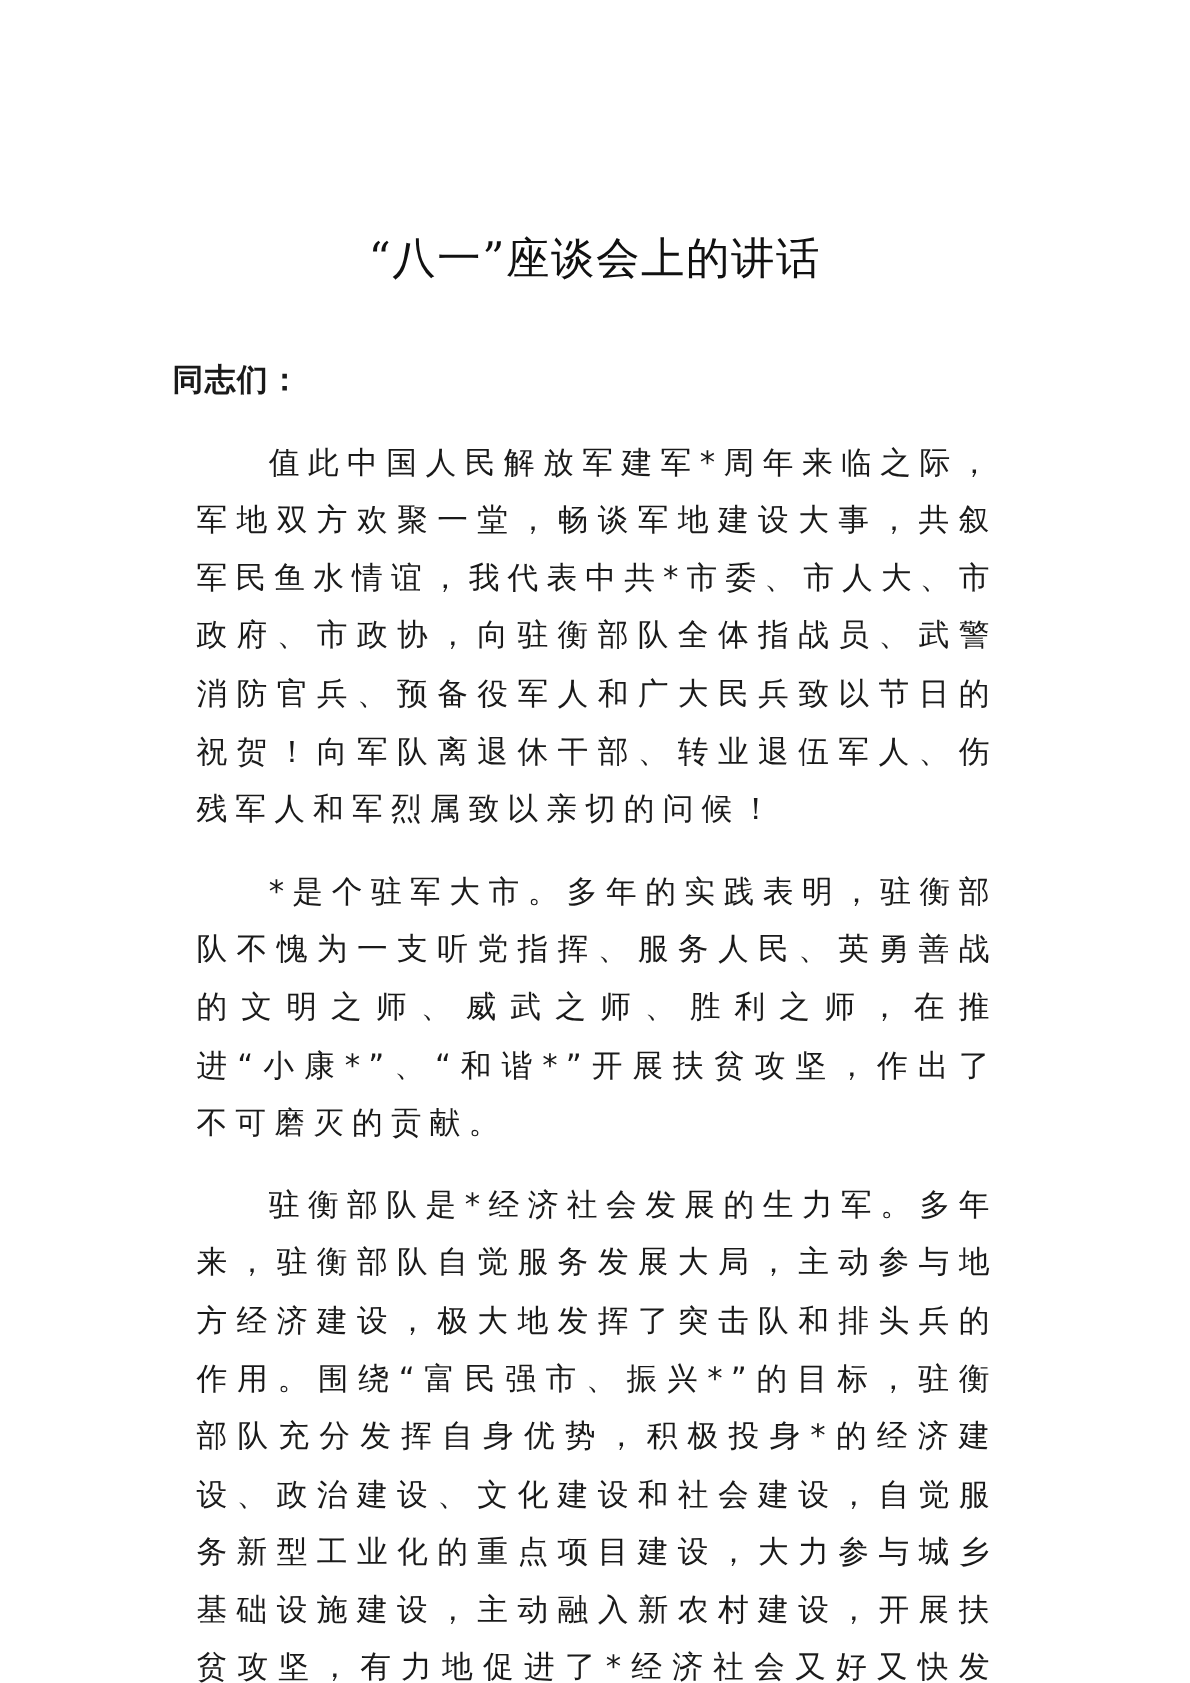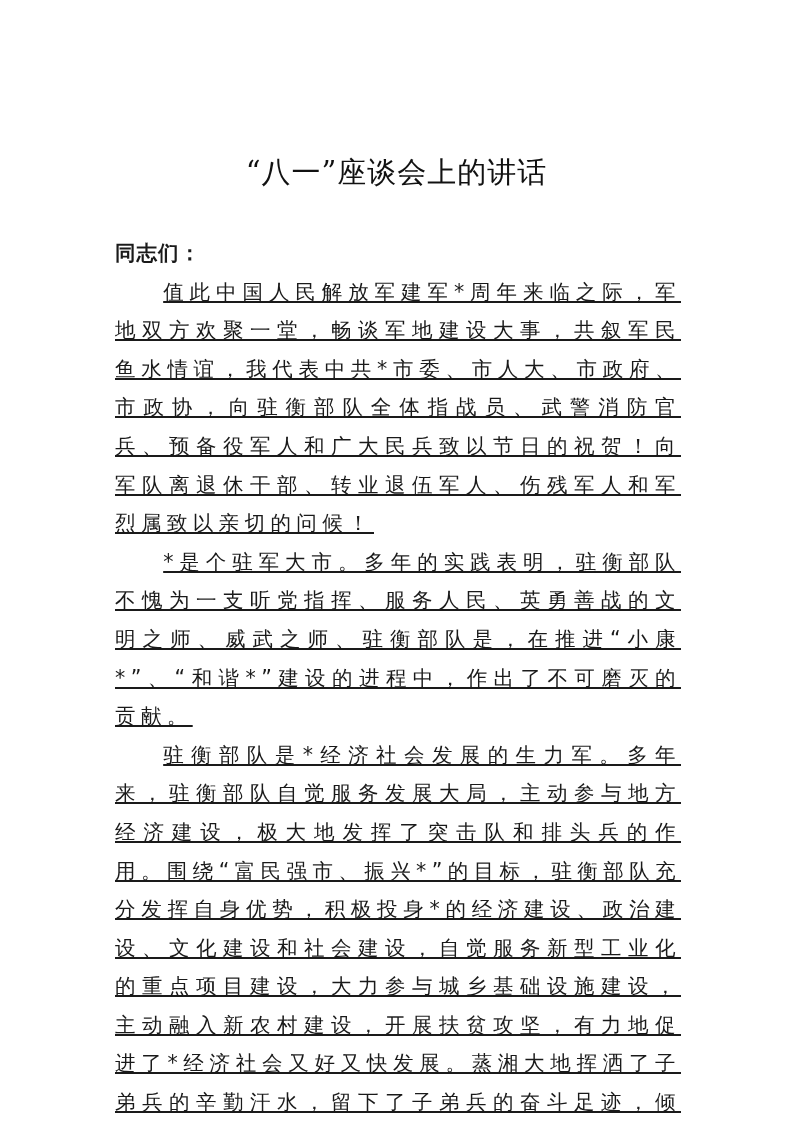--- a/index.html
+++ b/index.html
@@ -10,26 +10,26 @@
       font-family: "DejaVu Serif", "Liberation Serif", serif; font-size: 29px; line-height: 44px;
       color: #111; letter-spacing: 1px;
     }
     .body {
       position: absolute; left: 115px; top: 234px; width: 566px;
       font-family: "DejaVu Sans", "Liberation Sans", sans-serif;
       font-size: 20.5px; line-height: 38.6px; color: #1a1a1a;
       text-align: justify; letter-spacing: 5.4px;
     }
     .salutation { margin: 0; text-indent: 0; letter-spacing: 1px; font-weight: bold; }
-    .para { margin: 0; text-indent: 2.35em; text-decoration: underline; }
+    .para { margin: 16px; text-indent: 2.35em; }
   </style>
 </head>
 <body>
 
 <div class="page">
   <div class="title">“八一”座谈会上的讲话</div>
   <div class="body">
     <p class="salutation">同志们：</p>
     <p class="para">值此中国人民解放军建军*周年来临之际，军地双方欢聚一堂，畅谈军地建设大事，共叙军民鱼水情谊，我代表中共*市委、市人大、市政府、市政协，向驻衡部队全体指战员、武警消防官兵、预备役军人和广大民兵致以节日的祝贺！向军队离退休干部、转业退伍军人、伤残军人和军烈属致以亲切的问候！</p>
-    <p class="para">*是个驻军大市。多年的实践表明，驻衡部队不愧为一支听党指挥、服务人民、英勇善战的文明之师、威武之师、驻衡部队是，在推进“小康*”、“和谐*”建设的进程中，作出了不可磨灭的贡献。</p>
+    <p class="para">*是个驻军大市。多年的实践表明，驻衡部队不愧为一支听党指挥、服务人民、英勇善战的文明之师、威武之师、胜利之师，在推进“小康*”、“和谐*”开展扶贫攻坚，作出了不可磨灭的贡献。</p>
     <p class="para">驻衡部队是*经济社会发展的生力军。多年来，驻衡部队自觉服务发展大局，主动参与地方经济建设，极大地发挥了突击队和排头兵的作用。围绕“富民强市、振兴*”的目标，驻衡部队充分发挥自身优势，积极投身*的经济建设、政治建设、文化建设和社会建设，自觉服务新型工业化的重点项目建设，大力参与城乡基础设施建设，主动融入新农村建设，开展扶贫攻坚，有力地促进了*经济社会又好又快发展。蒸湘大地挥洒了子弟兵的辛勤汗水，留下了子弟兵的奋斗足迹，倾注了子弟兵的满腔热忱。</p>
   </div>
 </div>
 
 </body></html>

